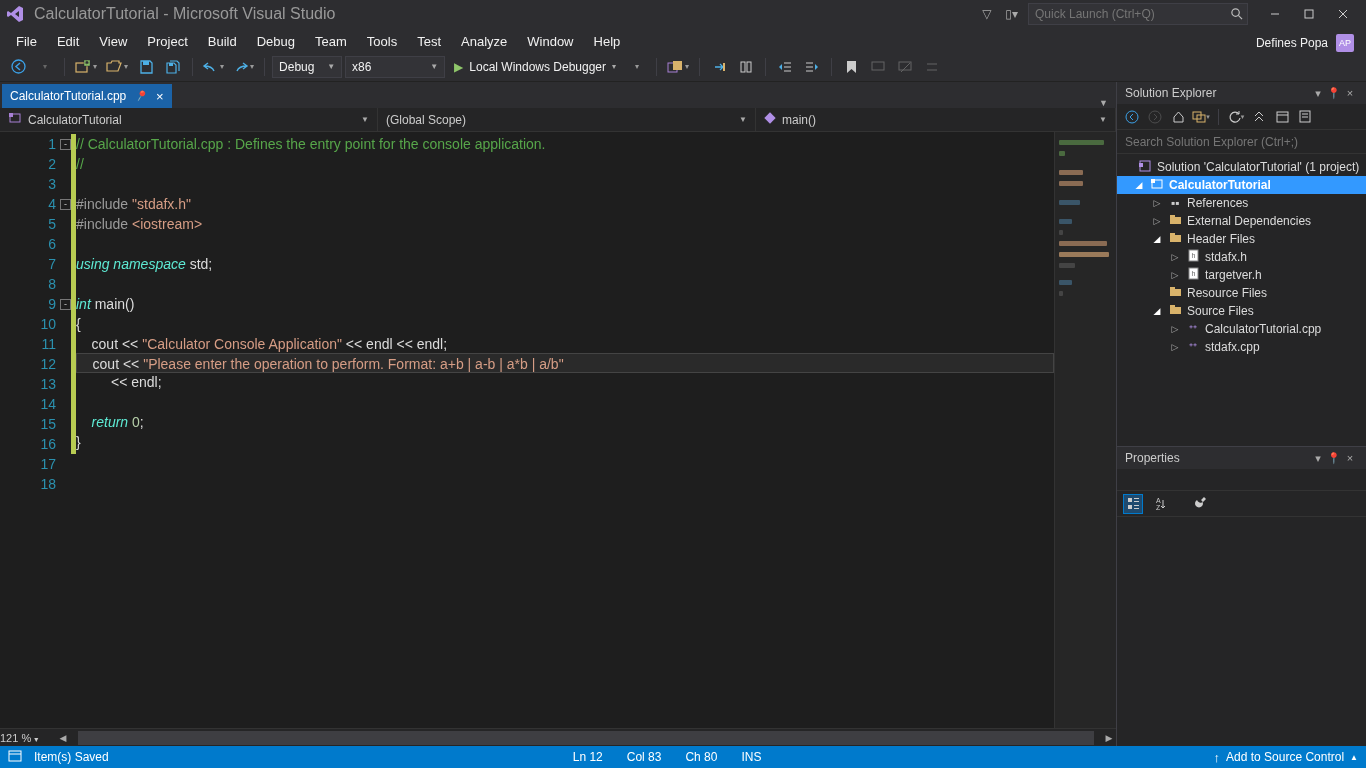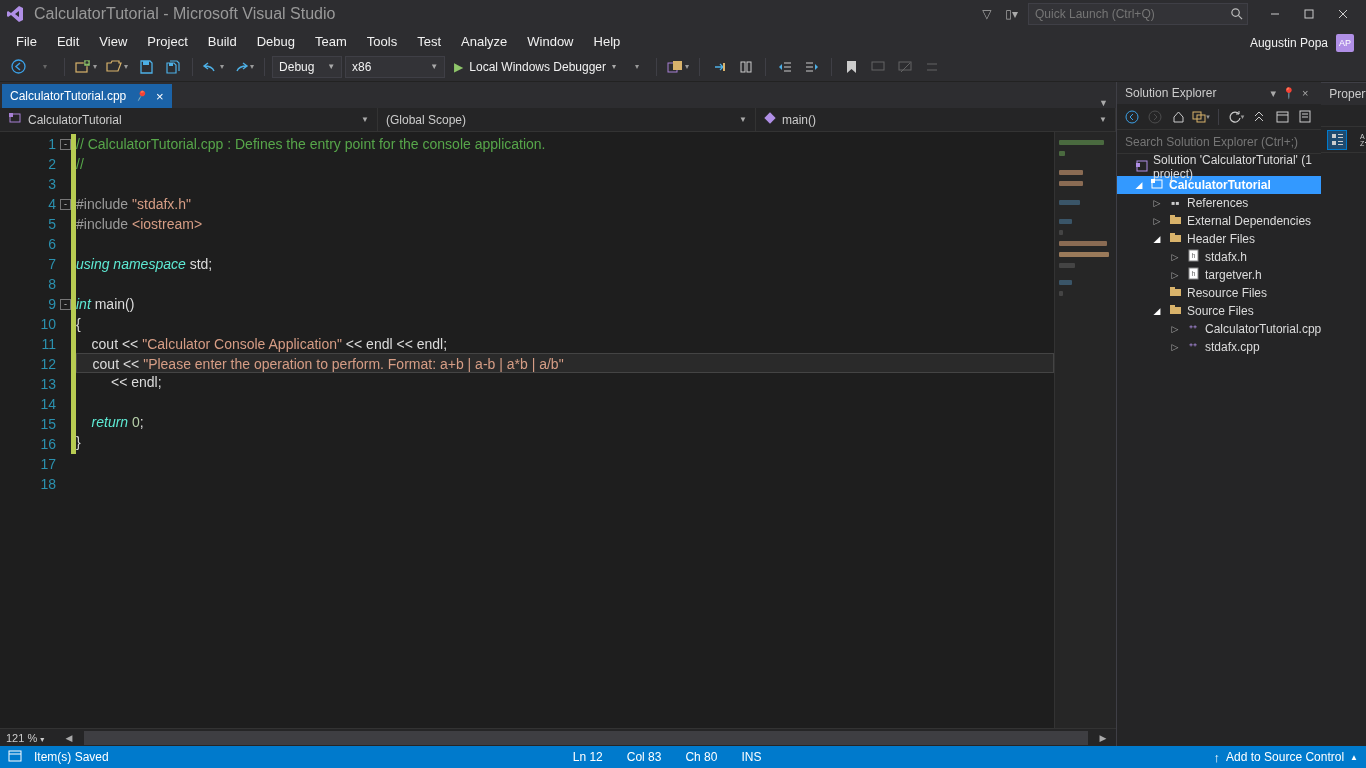--- a/index.html
+++ b/index.html
@@ -51,26 +51,26 @@
 .c-string { color:#d69d85; }
 .c-include { color:#9b9b9b; }
 .c-num { color:#b5cea8; }
 .fold-box { position:absolute; left:-16px; width:11px; height:11px; border:1px solid #777; color:#ccc; font-size:9px; line-height:9px; text-align:center; top:5px; }
 .overview { width:62px; background:#262626; border-left:1px solid #333; position:relative; }
 .overview .mini { position:absolute; left:4px; right:4px; }
 .overview .mini-row { height:5px; margin-bottom:6px; background:#444; border-radius:1px; }
 .overview .mini-row.str { background:#8a6b53; }
 .overview .mini-row.kw { background:#3a5568; }
 .overview .mini-row.cm { background:#4a6a3f; }
-.editor-bottom { height:18px; background:#252526; display:flex; align-items:center; padding:0 6px; font-size:11px; color:#ccc; gap:8px; border-top:1px solid #333; }
+.editor-bottom { height:18px; background:#252526; display:flex; align-items:center; padding:0 0; font-size:11px; color:#ccc; gap:8px; border-top:1px solid #333; }
 .editor-bottom .zoom { min-width:48px; }
 .editor-bottom .scroll-bar { flex:1; height:14px; background:#3e3e42; position:relative; }
 .editor-bottom .scroll-arrow { width:14px; text-align:center; font-size:9px; color:#aaa; }
 
-.side-panels { width:250px; display:flex; background:#252526; border-left:1px solid #3f3f46; }
+.side-panels { width:250px; display:flex; flex-direction:column; background:#252526; border-left:1px solid #3f3f46; }
 .panel { display:flex; flex-direction:column; }
 .panel-header { height:22px; background:#2d2d30; display:flex; align-items:center; padding:0 8px; font-size:12px; color:#ccc; }
 .panel-header .title { flex:1; }
 .panel-header .ph-btn { width:16px; text-align:center; color:#aaa; font-size:11px; }
 .sol-toolbar { height:26px; display:flex; align-items:center; padding:0 6px; gap:5px; border-bottom:1px solid #333; }
 .sol-toolbar .tb-btn { width:18px; height:18px; display:flex; align-items:center; justify-content:center; color:#ccc; font-size:13px; }
 .sol-toolbar .tb-sep { width:1px; height:16px; background:#3f3f46; margin:0 3px; }
 .sol-search { height:24px; border-bottom:1px solid #333; }
 .sol-search input { width:100%; height:100%; background:#252526; border:none; padding:0 8px; color:#ccc; font-size:12px; outline:none; }
 .tree { padding:4px 0; font-size:12px; color:#dcdcdc; flex:1; overflow:auto; }
@@ -134,21 +134,21 @@
           <line x1="1" y1="1" x2="9" y2="9" stroke="#ccc"></line>
           <line x1="9" y1="1" x2="1" y2="9" stroke="#ccc"></line>
         </svg>
     </span>
   </div>
 </div>
 
 <div class="menu-bar">
   <span id="menus" style="display: contents;"><span class="menu-item">File</span><span class="menu-item">Edit</span><span class="menu-item">View</span><span class="menu-item">Project</span><span class="menu-item">Build</span><span class="menu-item">Debug</span><span class="menu-item">Team</span><span class="menu-item">Tools</span><span class="menu-item">Test</span><span class="menu-item">Analyze</span><span class="menu-item">Window</span><span class="menu-item">Help</span></span>
   <div class="user-area">
-    <span>Augustin Popa</span>
+    <span>Defines Popa</span>
     <span class="user-badge">AP</span>
   </div>
 </div>
 
 <div class="toolbar">
   <span class="btn">
       <svg width="15" height="15">
         <circle cx="7.5" cy="7.5" r="6.5" fill="none" stroke="#3ba0e6" stroke-width="1.3"></circle>
         <path d="M9 4 L5 7.5 L9 11" fill="none" stroke="#3ba0e6" stroke-width="1.5"></path>
       </svg>

